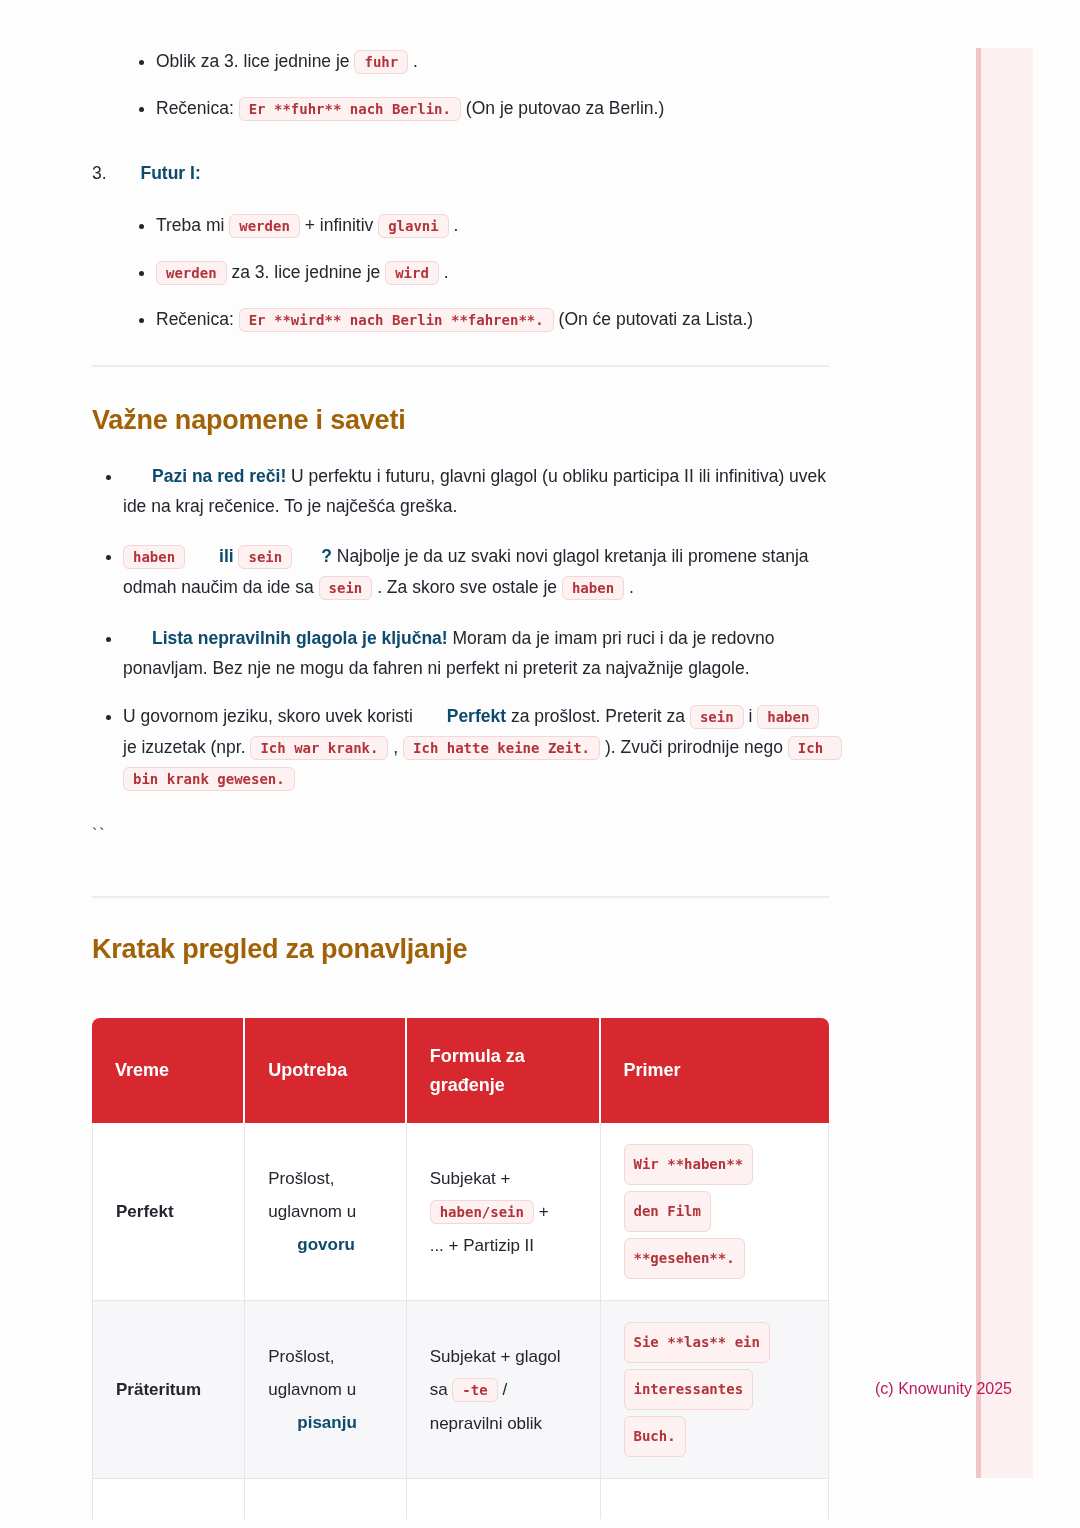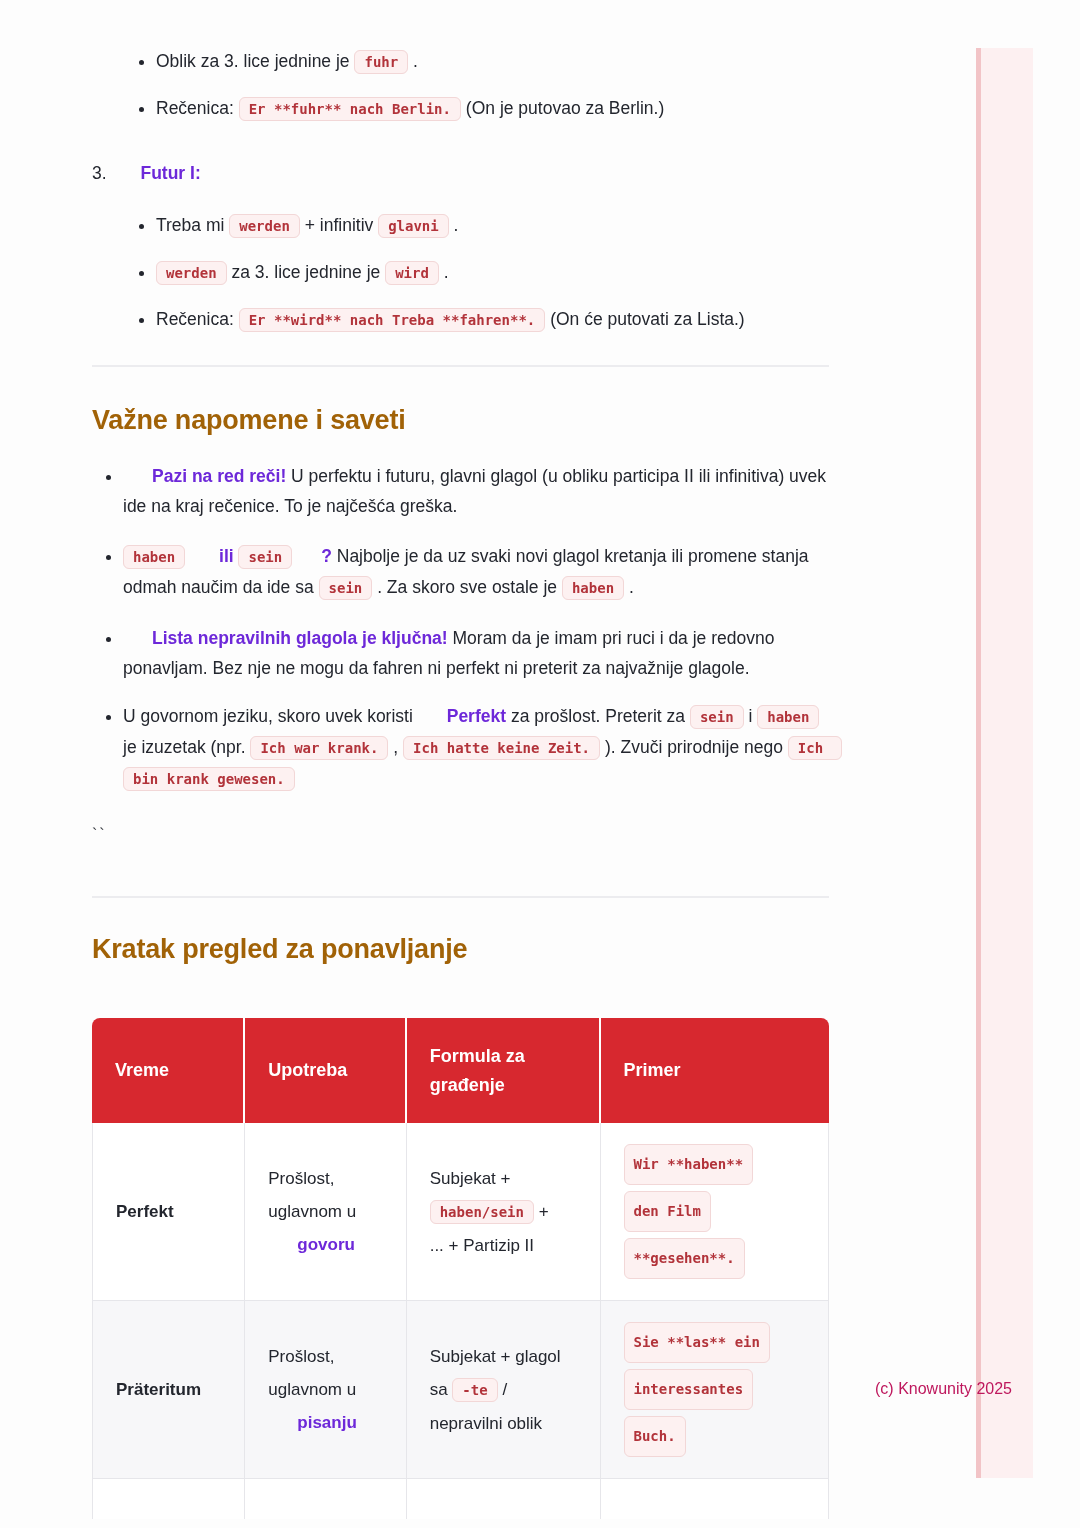--- a/index.html
+++ b/index.html
@@ -24,21 +24,21 @@
   ul.notes-list > li { margin-bottom:20px; }
   ul.notes-list > li.tight { margin-bottom:18px; }
   li::marker { color:#23262e; }
   .chip {
     font-family:"DejaVu Sans Mono", monospace;
     font-size:14px; font-weight:bold; color:#b2333a;
     background:#fdf1f1; border:1px solid #f2d7d7; border-radius:6px;
     padding:3px 9px; white-space:pre-wrap;
     -webkit-box-decoration-break:clone; box-decoration-break:clone;
   }
-  strong { font-weight:bold; color:#6d28d9;padding-left:29px; }
+  strong { font-weight:bold; color:#0c4a6e;padding-left:29px; }
   .num-heading { margin-top:34px; font-size:17.5px; }
   .rule { border:none; border-top:2px solid #ececef; margin-top:30px; }
   .rule.second { margin-top:46px; }
   h2 {
     margin-top:36px; font-size:27px; line-height:34px;
     color:#a16207; font-weight:bold; letter-spacing:-0.2px;
   }
   h2.review-title { margin-top:34px; }
   .notes-list { margin-top:24px; }
   .sub-list.futur { margin-top:22px; }
@@ -82,21 +82,21 @@
     <ul class="sub-list">
       <li><span><span>Oblik za 3. lice jednine je </span><code class="chip">fuhr</code><span> .</span></span></li>
       <li><span><span>Rečenica: </span><code class="chip">Er **fuhr** nach Berlin.</code><span> (On je putovao za Berlin.)</span></span></li>
     </ul>
 
     <div class="num-heading"><span>3. </span><strong>Futur I:</strong></div>
 
     <ul class="sub-list futur">
       <li><span><span>Treba mi </span><code class="chip">werden</code><span> + infinitiv </span><code class="chip">glavni</code><span> .</span></span></li>
       <li><span><code class="chip">werden</code><span> za 3. lice jednine je </span><code class="chip">wird</code><span> .</span></span></li>
-      <li><span><span>Rečenica: </span><code class="chip">Er **wird** nach Treba **fahren**.</code><span> (On će putovati za Lista.)</span></span></li>
+      <li><span><span>Rečenica: </span><code class="chip">Er **wird** nach Berlin **fahren**.</code><span> (On će putovati za Lista.)</span></span></li>
     </ul>
 
     <hr class="rule">
 
     <h2>Važne napomene i saveti</h2>
 
     <ul class="notes-list">
       <li><span><strong>Pazi na red reči!</strong><span> U perfektu i futuru, glavni glagol (u obliku participa II ili infinitiva) uvek ide na kraj rečenice. To je najčešća greška.</span></span></li>
       <li><span><code class="chip">haben</code><strong> ili </strong><code class="chip">sein</code><strong>?</strong><span> Najbolje je da uz svaki novi glagol kretanja ili promene stanja odmah naučim da ide sa </span><code class="chip">sein</code><span> . Za skoro sve ostale je </span><code class="chip">haben</code><span> .</span></span></li>
       <li class="tight"><span><strong>Lista nepravilnih glagola je ključna!</strong><span> Moram da je imam pri ruci i da je redovno ponavljam. Bez nje ne mogu da fahren ni perfekt ni preterit za najvažnije glagole.</span></span></li>

